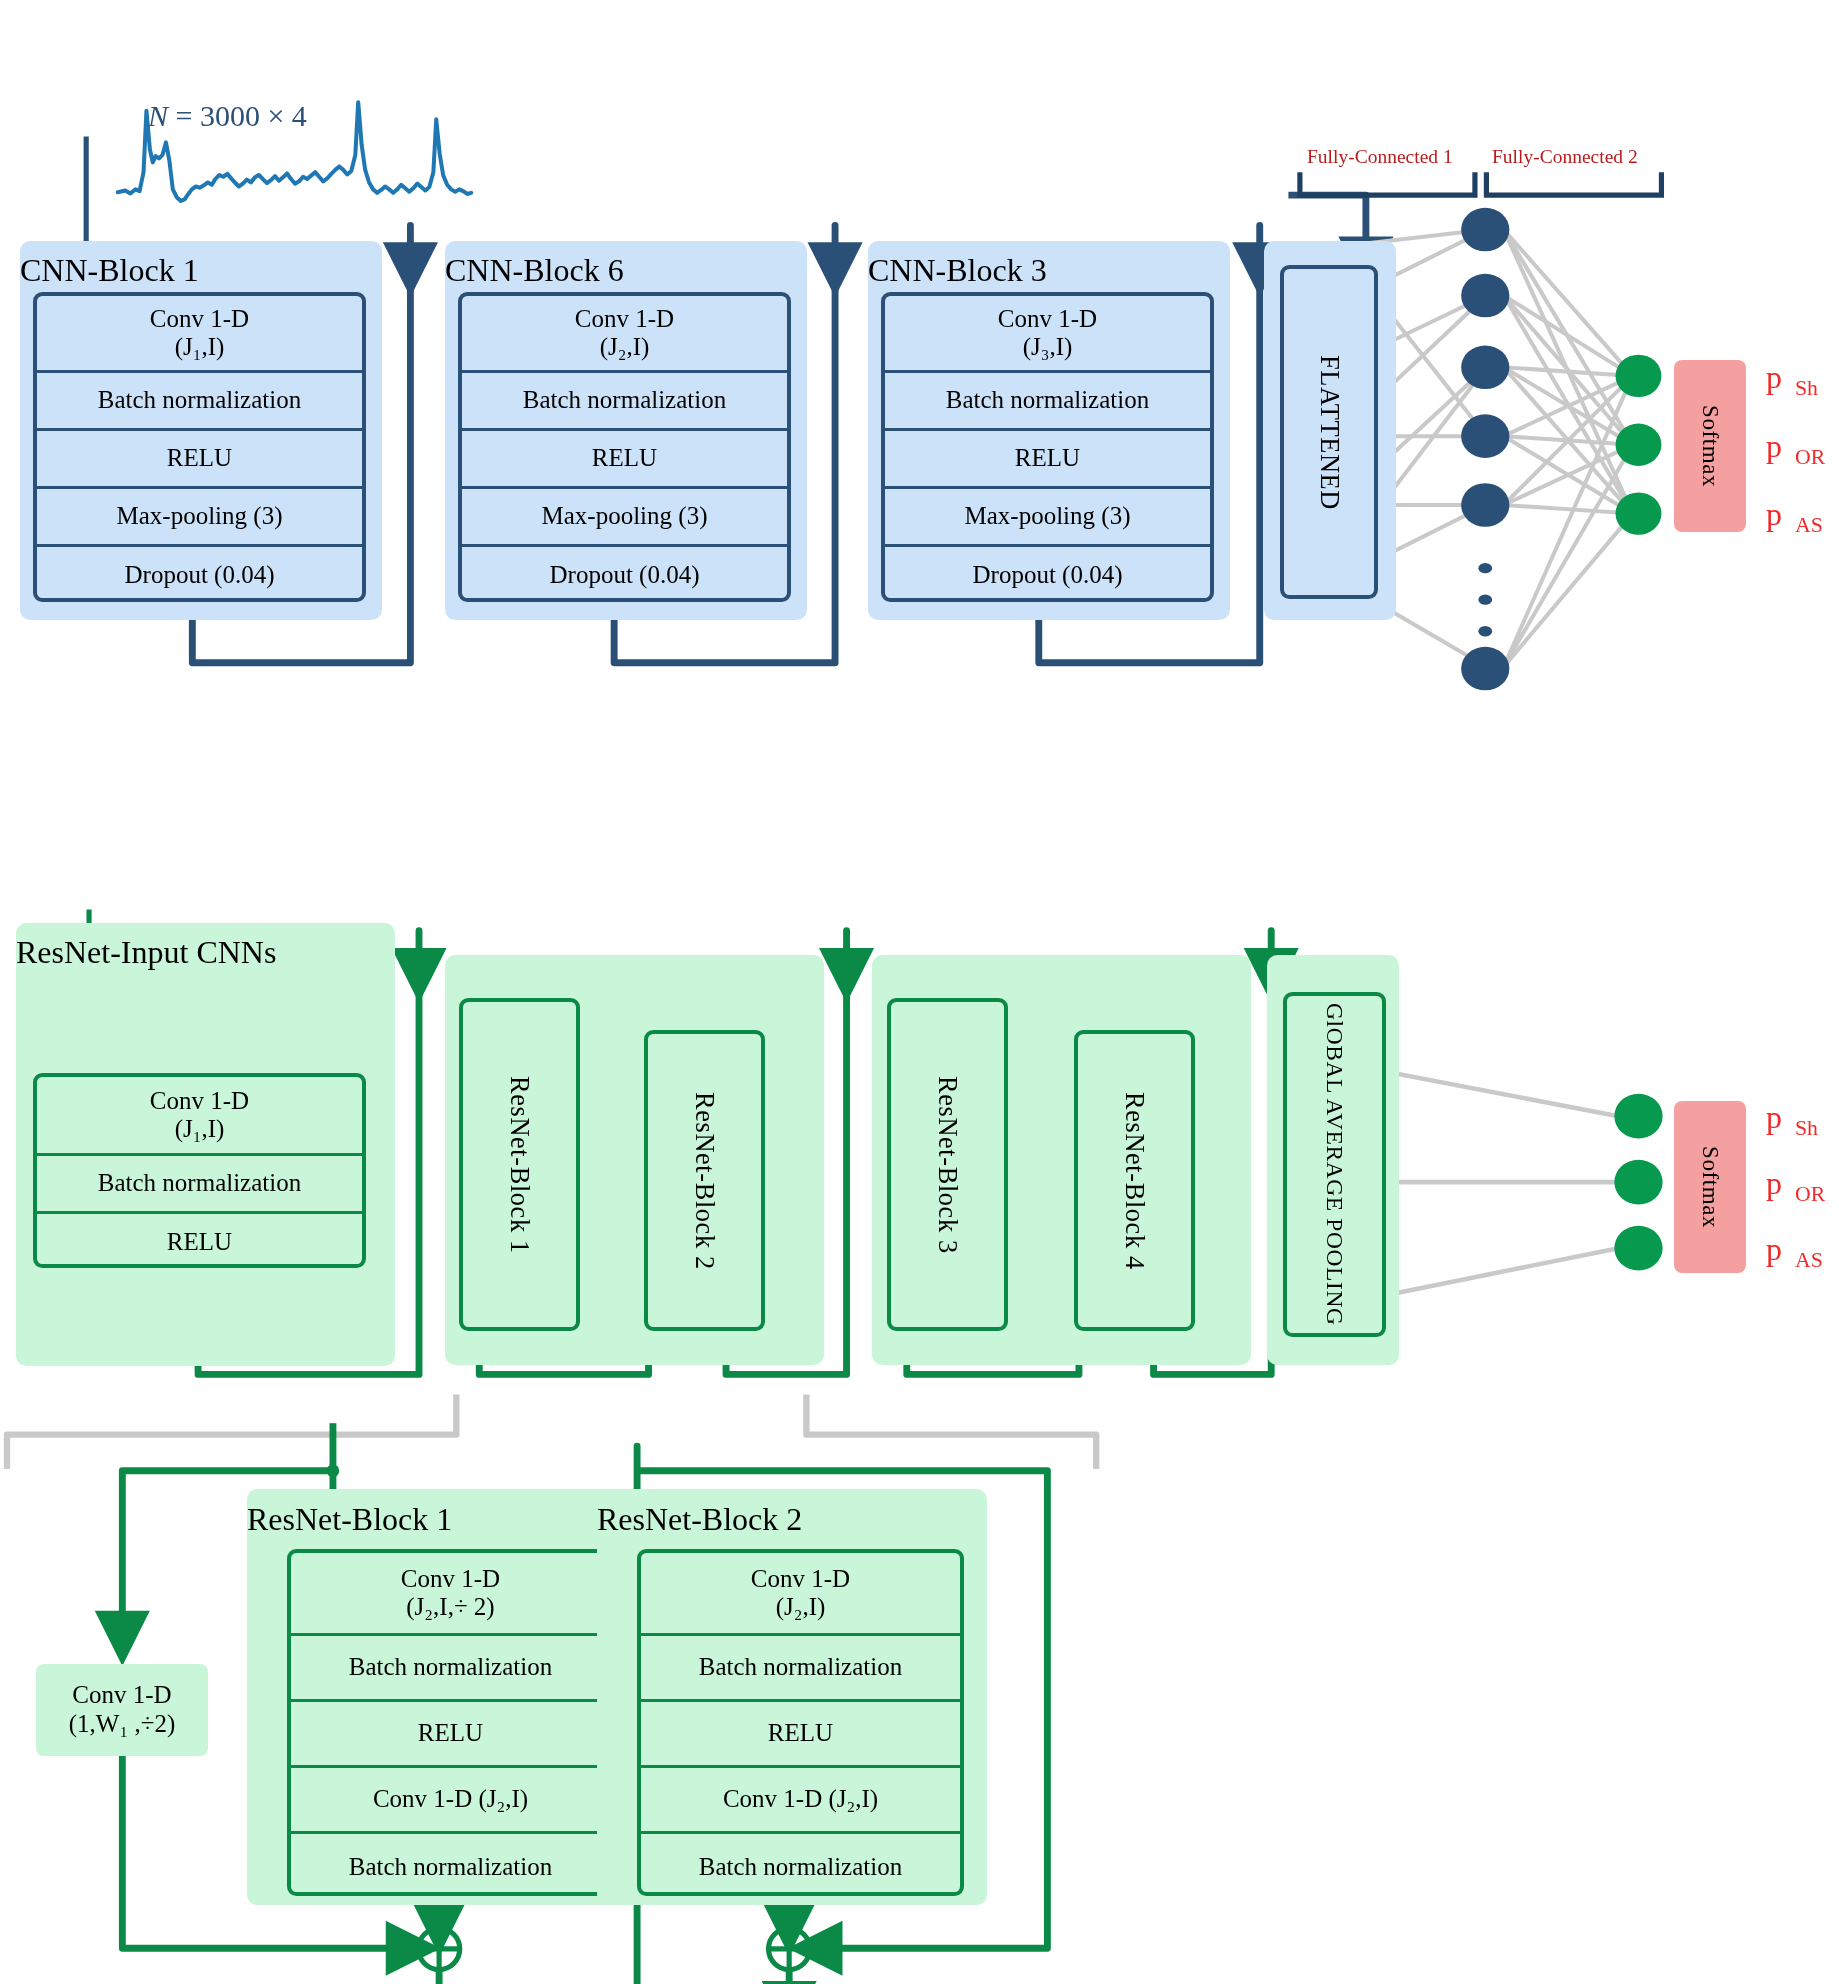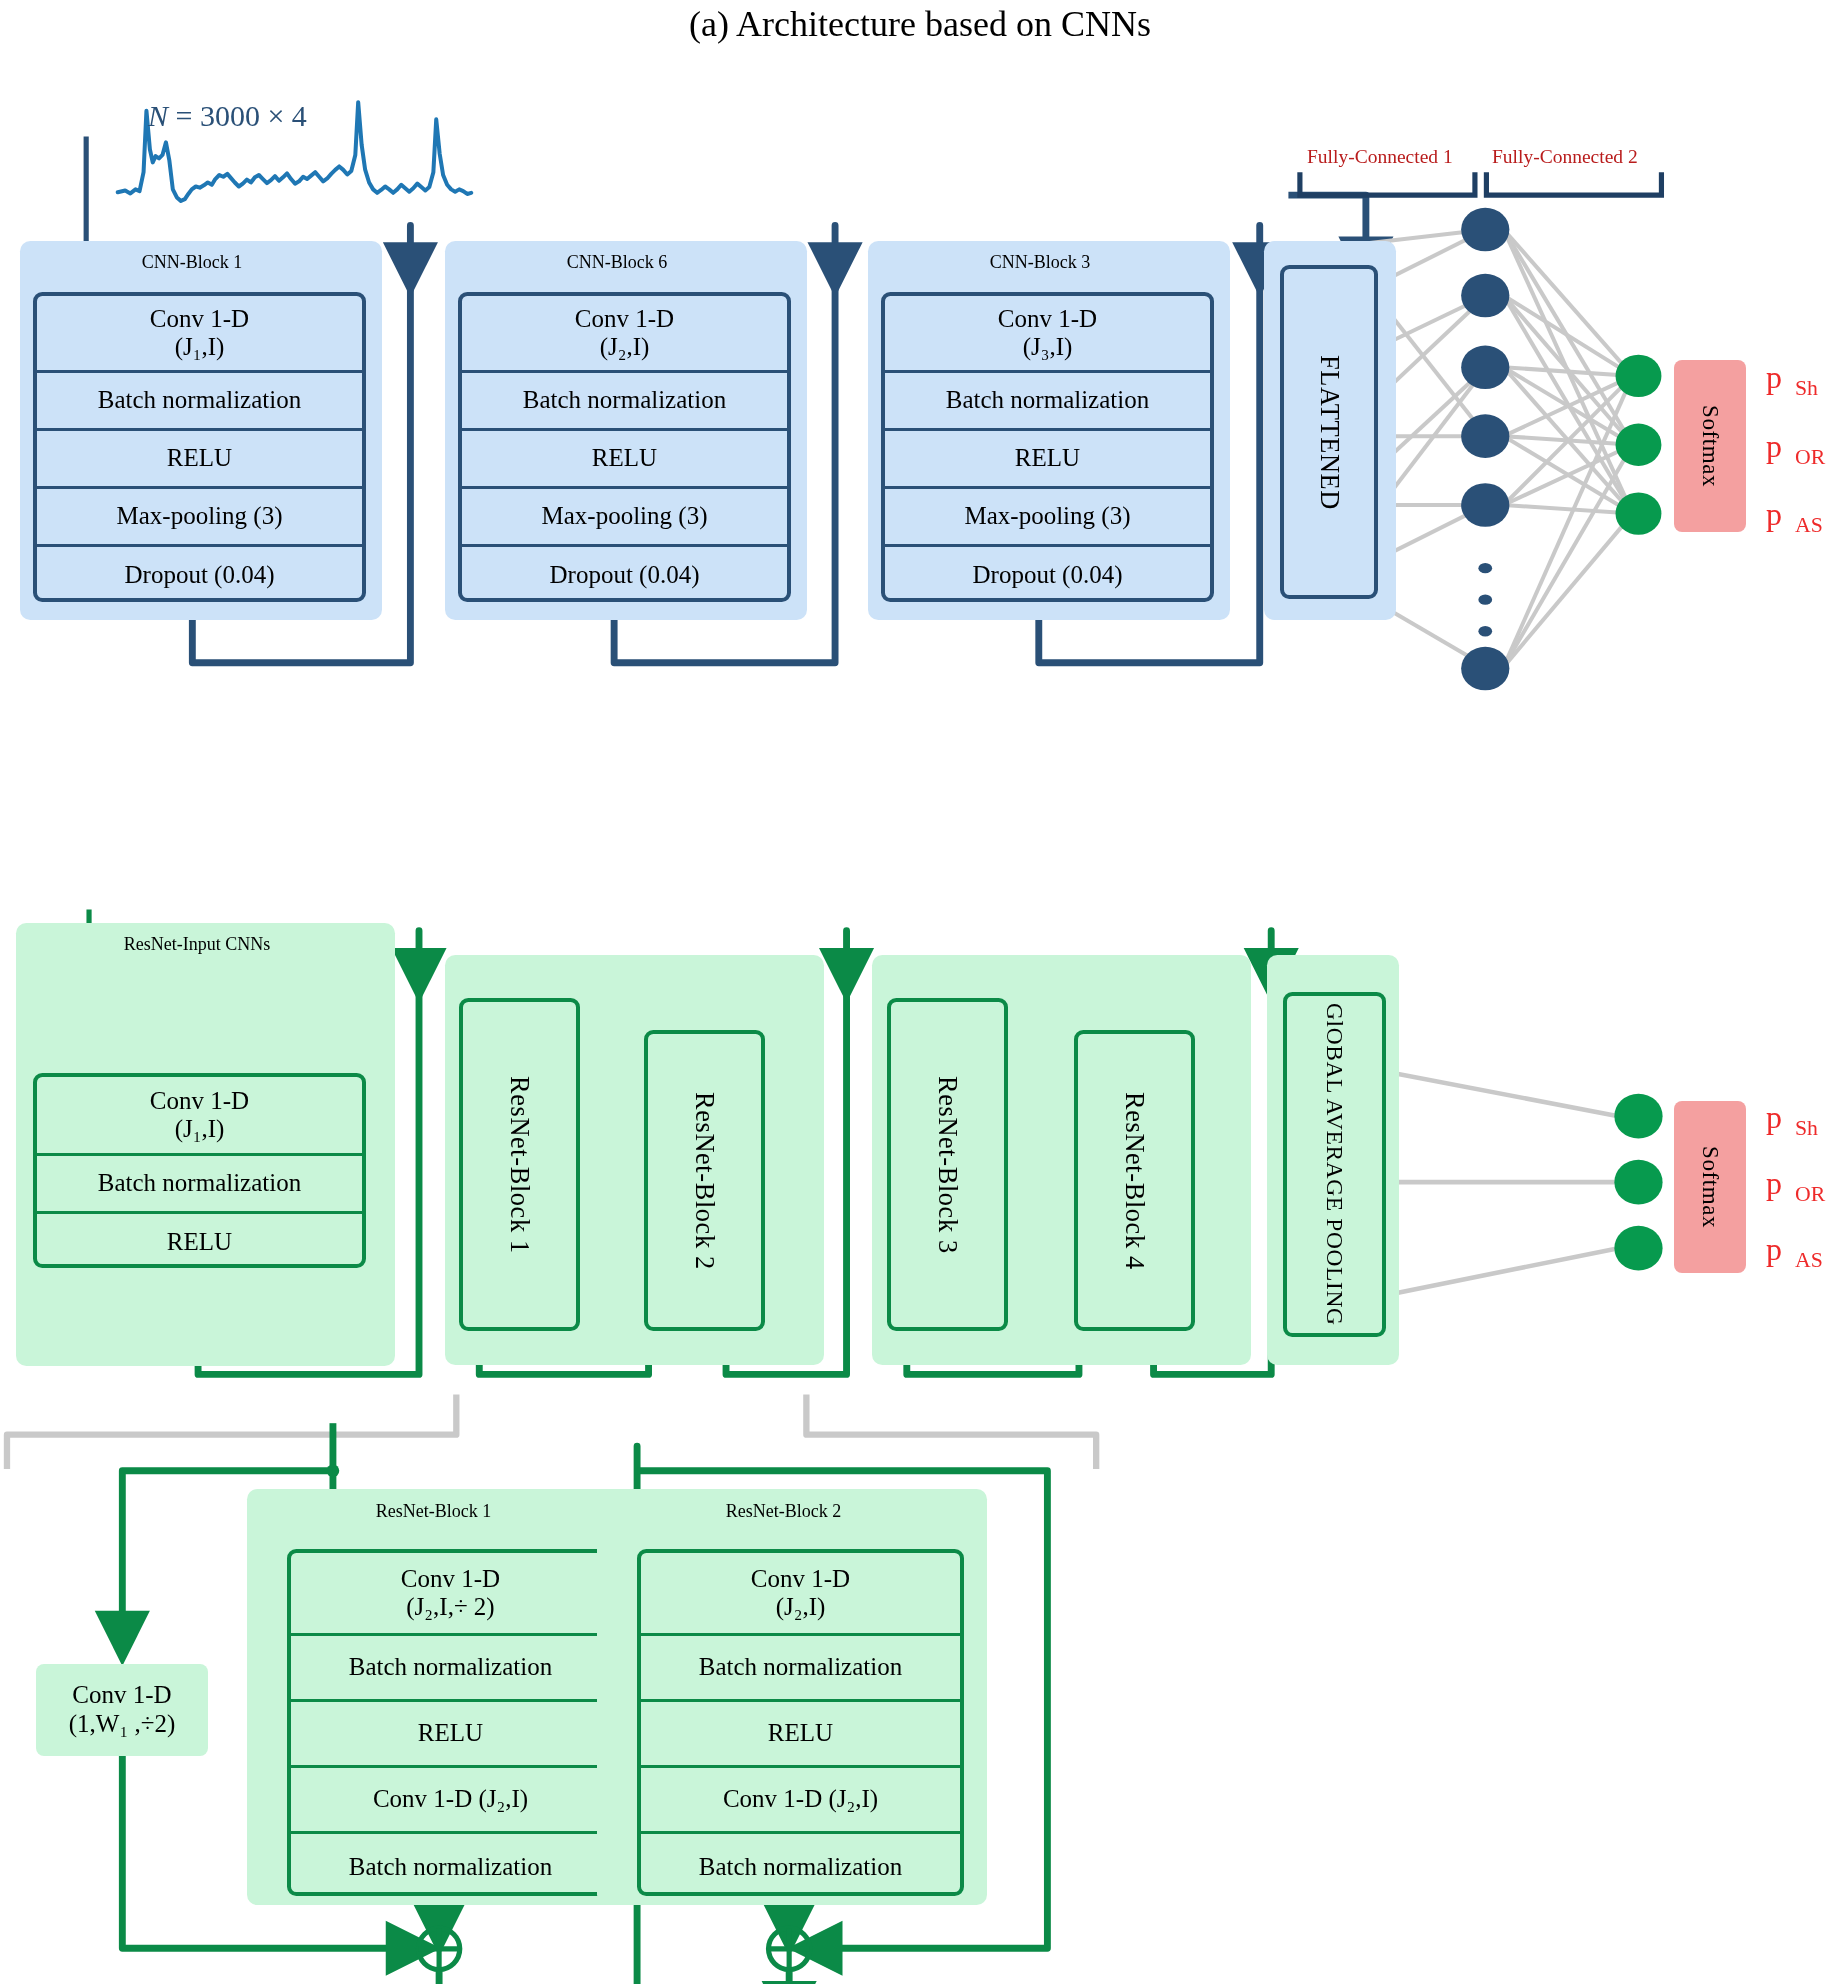--- a/index.html
+++ b/index.html
@@ -4,21 +4,21 @@
 <style>
   html,body{margin:0;padding:0;background:#fff;}
   body{width:1840px;height:1985px;position:relative;
        font-family:"Liberation Serif","DejaVu Serif",serif;color:#000;}
   .root{position:relative;width:1840px;height:1985px;overflow:hidden;}
   svg.canvas{position:absolute;left:0;top:0;width:1840px;height:1985px;}
   .ttl{position:absolute;text-align:center;font-size:36px;white-space:nowrap;}
   .panel{position:absolute;border-radius:10.3px;}
   .panel-blue{background:#CCE2F8;}
   .panel-green{background:#C9F5D9;}
-  .panel-label{position:absolute;font-size:18px;white-space:nowrap;text-align:center;}
+  .panel-label{position:absolute;font-size:32px;white-space:nowrap;text-align:left;}
   .stack{position:absolute;border:4px solid #2A5077;border-radius:9.2px;
          box-sizing:border-box;overflow:hidden;background:transparent;}
   .stack.green{border-color:#0B8A47;}
   .row{display:flex;align-items:center;justify-content:center;
        border-bottom:3.4px solid #2A5077;box-sizing:border-box;
        font-size:25px;line-height:1.14;text-align:center;}
   .stack.green .row{border-bottom-color:#0B8A47;}
   .row:last-child{border-bottom:none;font-family:Liberation Serif, serif;}
   .vbox{position:absolute;border:4px solid #0B8A47;border-radius:9.2px;
         box-sizing:border-box;display:flex;align-items:center;justify-content:center;}
@@ -193,21 +193,20 @@
   <g fill="none" stroke="#0B8A47" stroke-width="9">
     <circle cx="765" cy="3396" r="36"></circle>
     <line x1="729" y1="3396" x2="801" y2="3396"></line>
     <line x1="765" y1="3360" x2="765" y2="3432"></line>
     <circle cx="1375" cy="3396" r="36"></circle>
     <line x1="1339" y1="3396" x2="1411" y2="3396"></line>
     <line x1="1375" y1="3360" x2="1375" y2="3432"></line>
   </g>
 </svg>
 
-<div class="ttl" style="left:0;top:3.4px;width:1840px;">(a) Architecture based on CNNs</div>
 
 <div class="nlab" style="left:148px;top:99px;">
   <i>N</i> <span class="up">=</span> <span class="up">3000 × 4</span>
 </div>
 
 <div class="panel panel-blue" style="left:20px;top:241px;width:362px;height:379px;"></div>
 <div class="panel-label" style="left:20px;top:252px;width:344px;">CNN-Block 1</div>
 <div class="stack" style="left:33px;top:292px;width:333px;height:310px;">
   <div class="row" style="height:77px;">
     <div><span>Conv 1-D</span><br>

